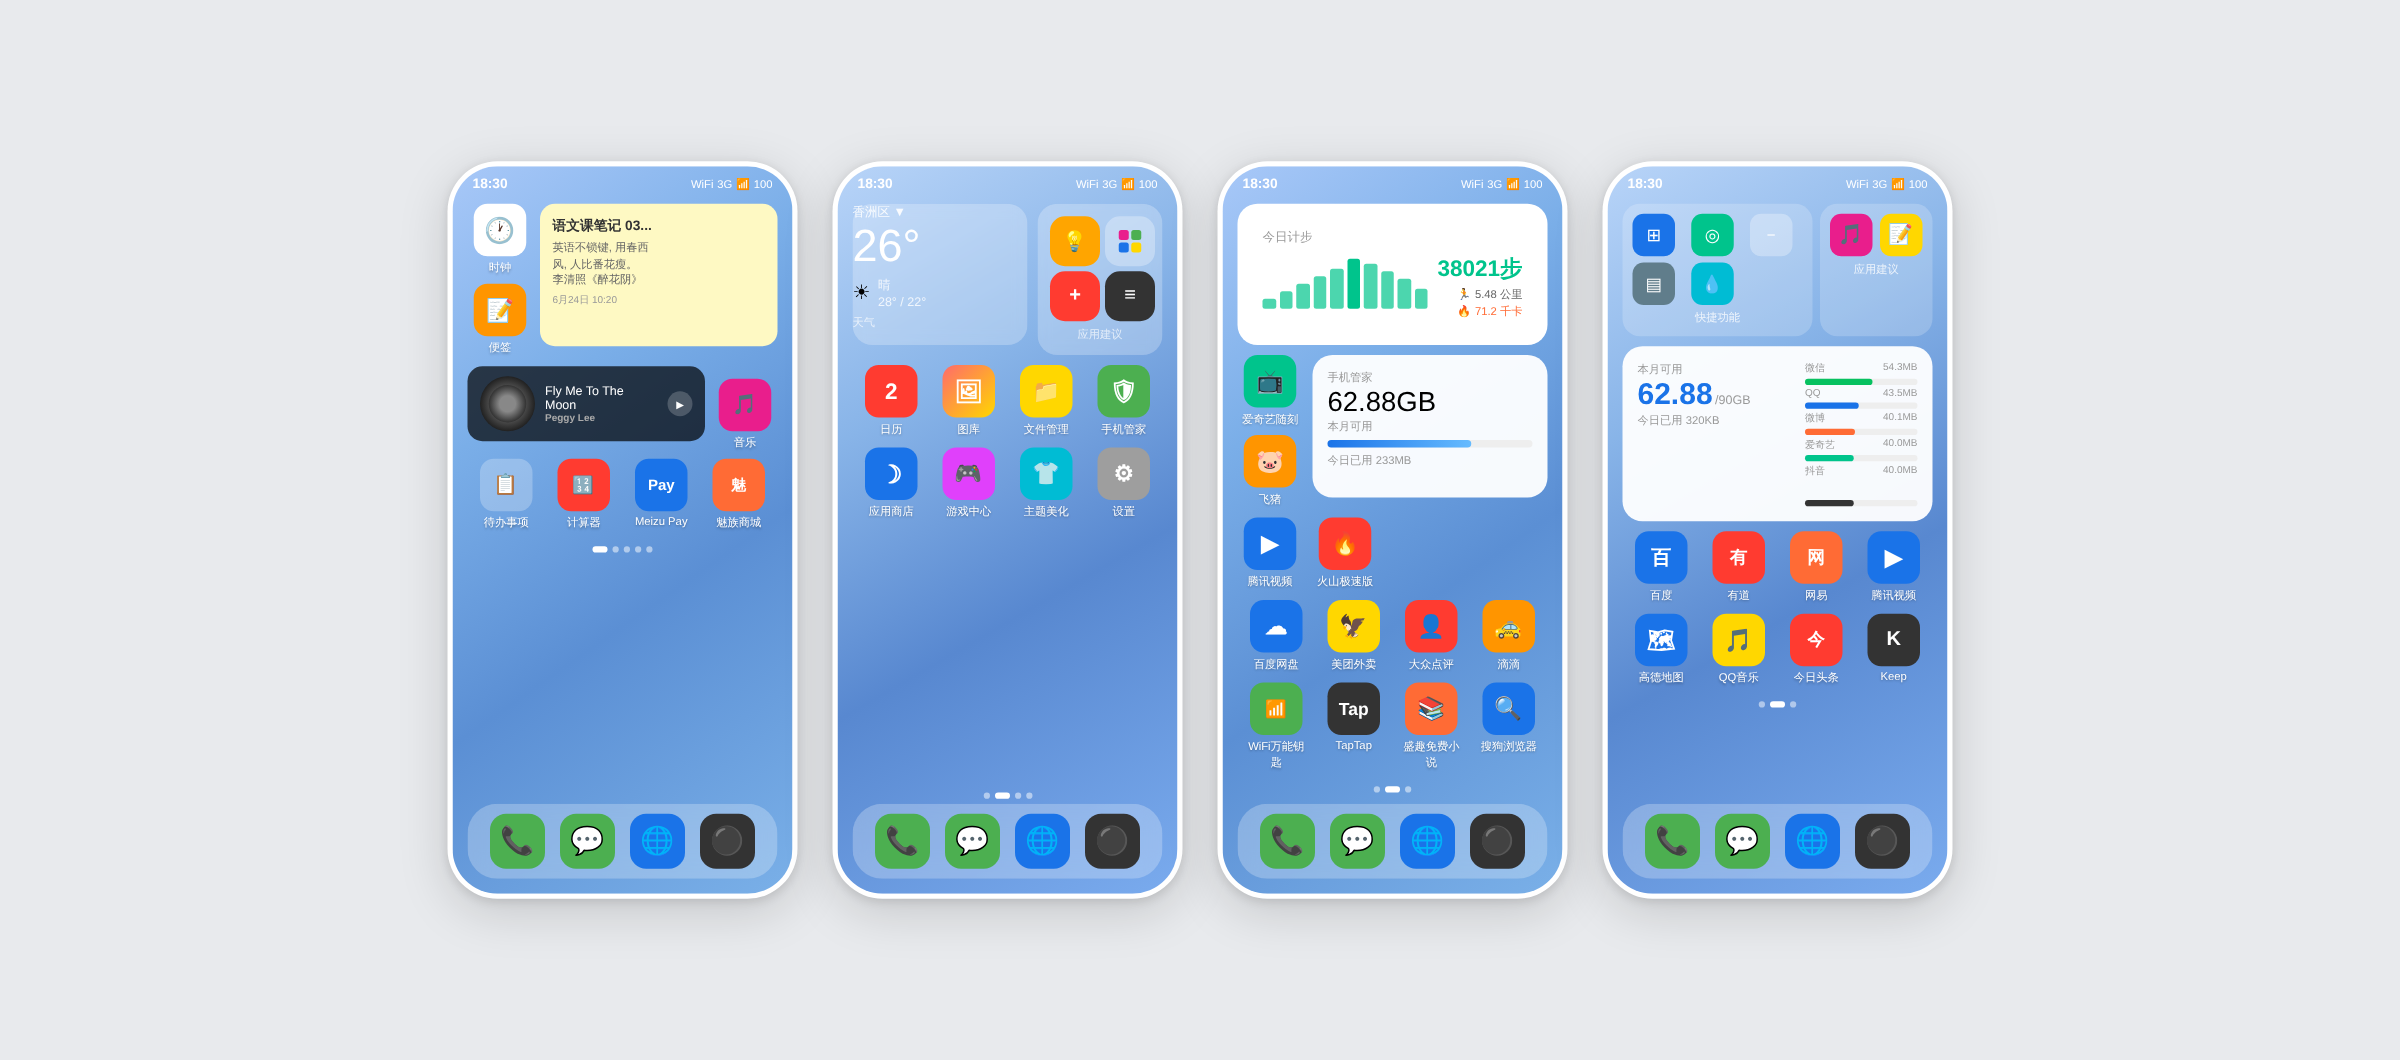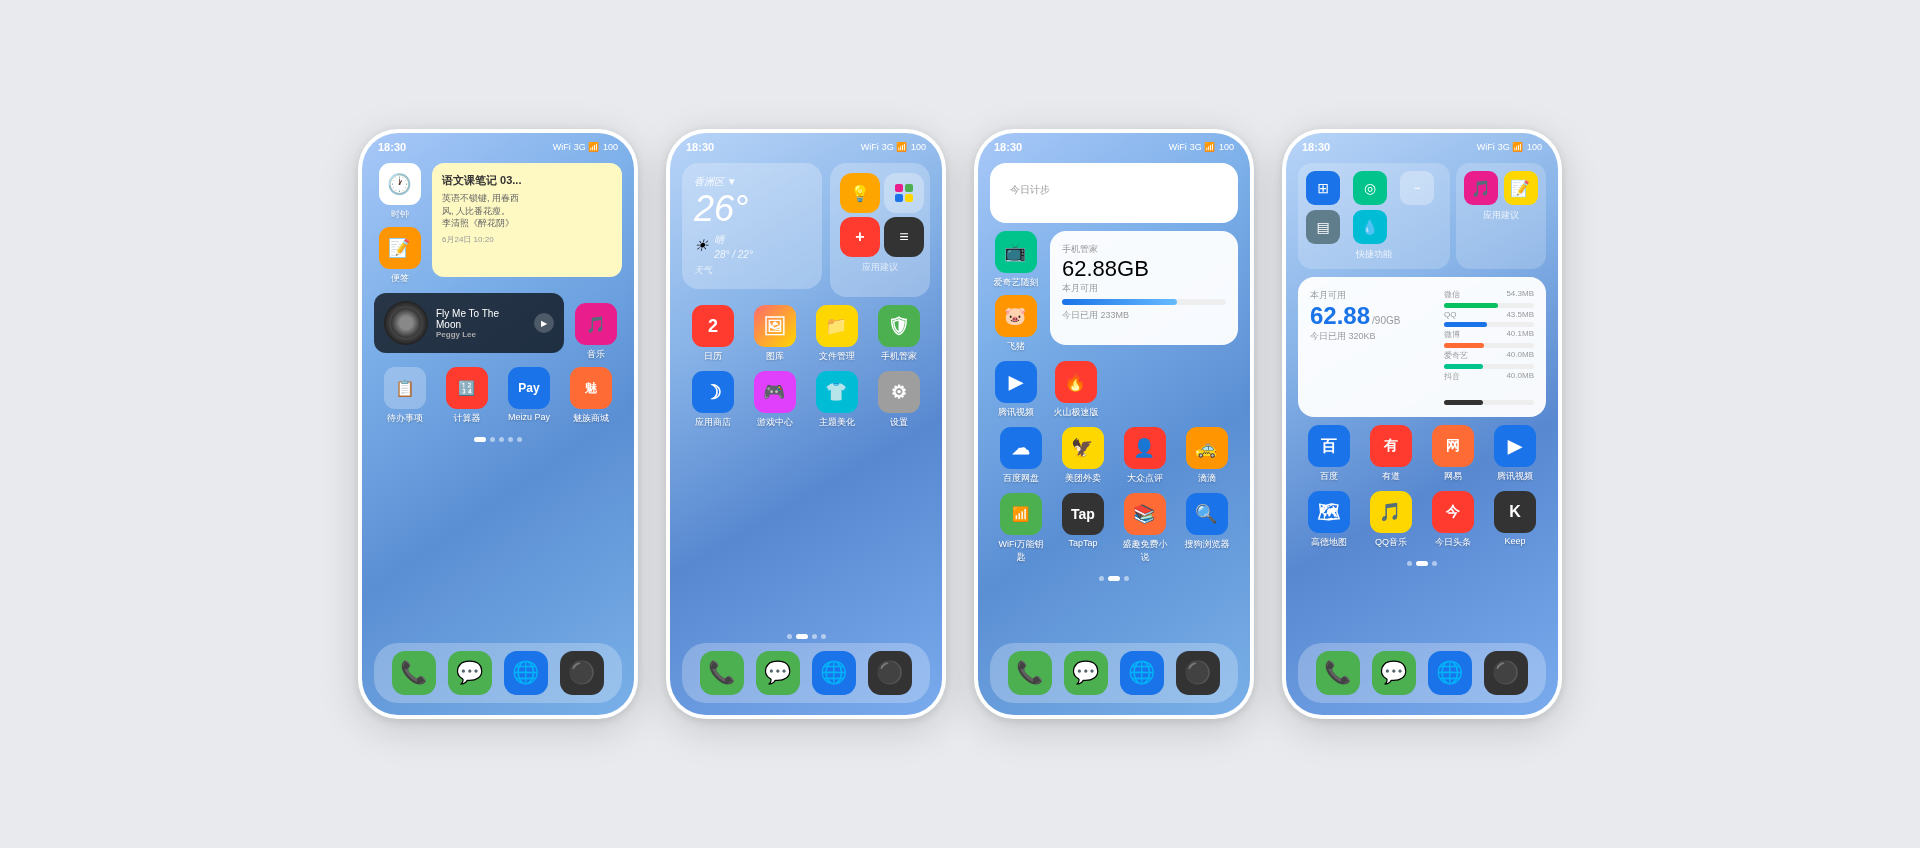--- a/index.html
+++ b/index.html
@@ -231,24 +231,23 @@
     }
     .dot.active {
       background: white;
       width: 12px;
     }
 
     
     .weather-widget {
       background: rgba(255,255,255,0.25);
       border-radius: 16px;
-      padding: 12px;
+      padding: 0;
       margin-bottom: 8px;
       backdrop-filter: blur(5px);
-      font-style: italic;
     }
     .weather-location {
       font-size: 10px;
       color: rgba(255,255,255,0.9);
       margin-bottom: 2px;
     }
     .weather-temp {
       font-size: 36px;
       font-weight: 300;
       color: white;
@@ -515,20 +514,41 @@
           <span>WiFi</span>
             <span>3G</span>
             <span>📶</span>
           <span>100</span>
         </div>
       </div>
       <div class="phone-content">
 
         <div class="steps-widget">
           <div class="steps-title">今日计步</div>
+          <div style="display:flex;gap:8px;align-items:flex-start;">
+            <div style="flex:1;">
+              <div class="steps-bars">
+                <div class="step-bar" style="height:20%;"></div>
+                <div class="step-bar" style="height:35%;"></div>
+                <div class="step-bar" style="height:50%;"></div>
+                <div class="step-bar" style="height:65%;"></div>
+                <div class="step-bar" style="height:80%;"></div>
+                <div class="step-bar active" style="height:100%;"></div>
+                <div class="step-bar" style="height:90%;"></div>
+                <div class="step-bar" style="height:75%;"></div>
+                <div class="step-bar" style="height:60%;"></div>
+                <div class="step-bar" style="height:40%;"></div>
+              </div>
+            </div>
+            <div style="text-align:right;">
+              <div style="font-size:18px;font-weight:700;color:#00c48c;">38021步</div>
+              <div style="font-size:9px;color:#666;margin-top:2px;">🏃 <span>5.48 公里</span></div>
+              <div style="font-size:9px;color:#ff6b35;margin-top:1px;">🔥 <span>71.2 千卡</span></div>
+            </div>
+          </div>
         </div>
 
         <div style="display:flex;gap:8px;margin-bottom:8px;align-items:stretch;">
           <div style="display:flex;flex-direction:column;gap:6px;">
             <div class="app-icon-item">
               <div class="app-icon" style="background:#00c48c;">📺</div>
               <span class="app-label">爱奇艺随刻</span>
             </div>
             <div class="app-icon-item">
               <div class="app-icon" style="background:#ff9500;">🐷</div>

